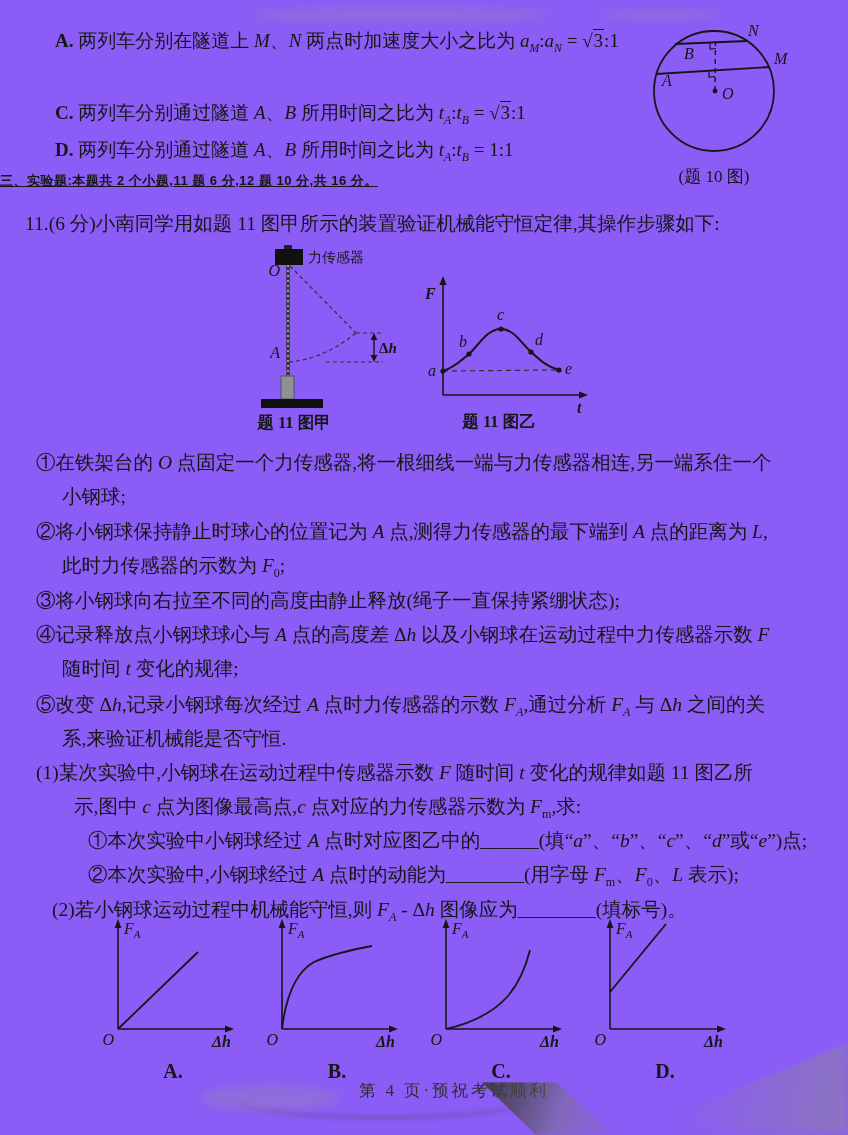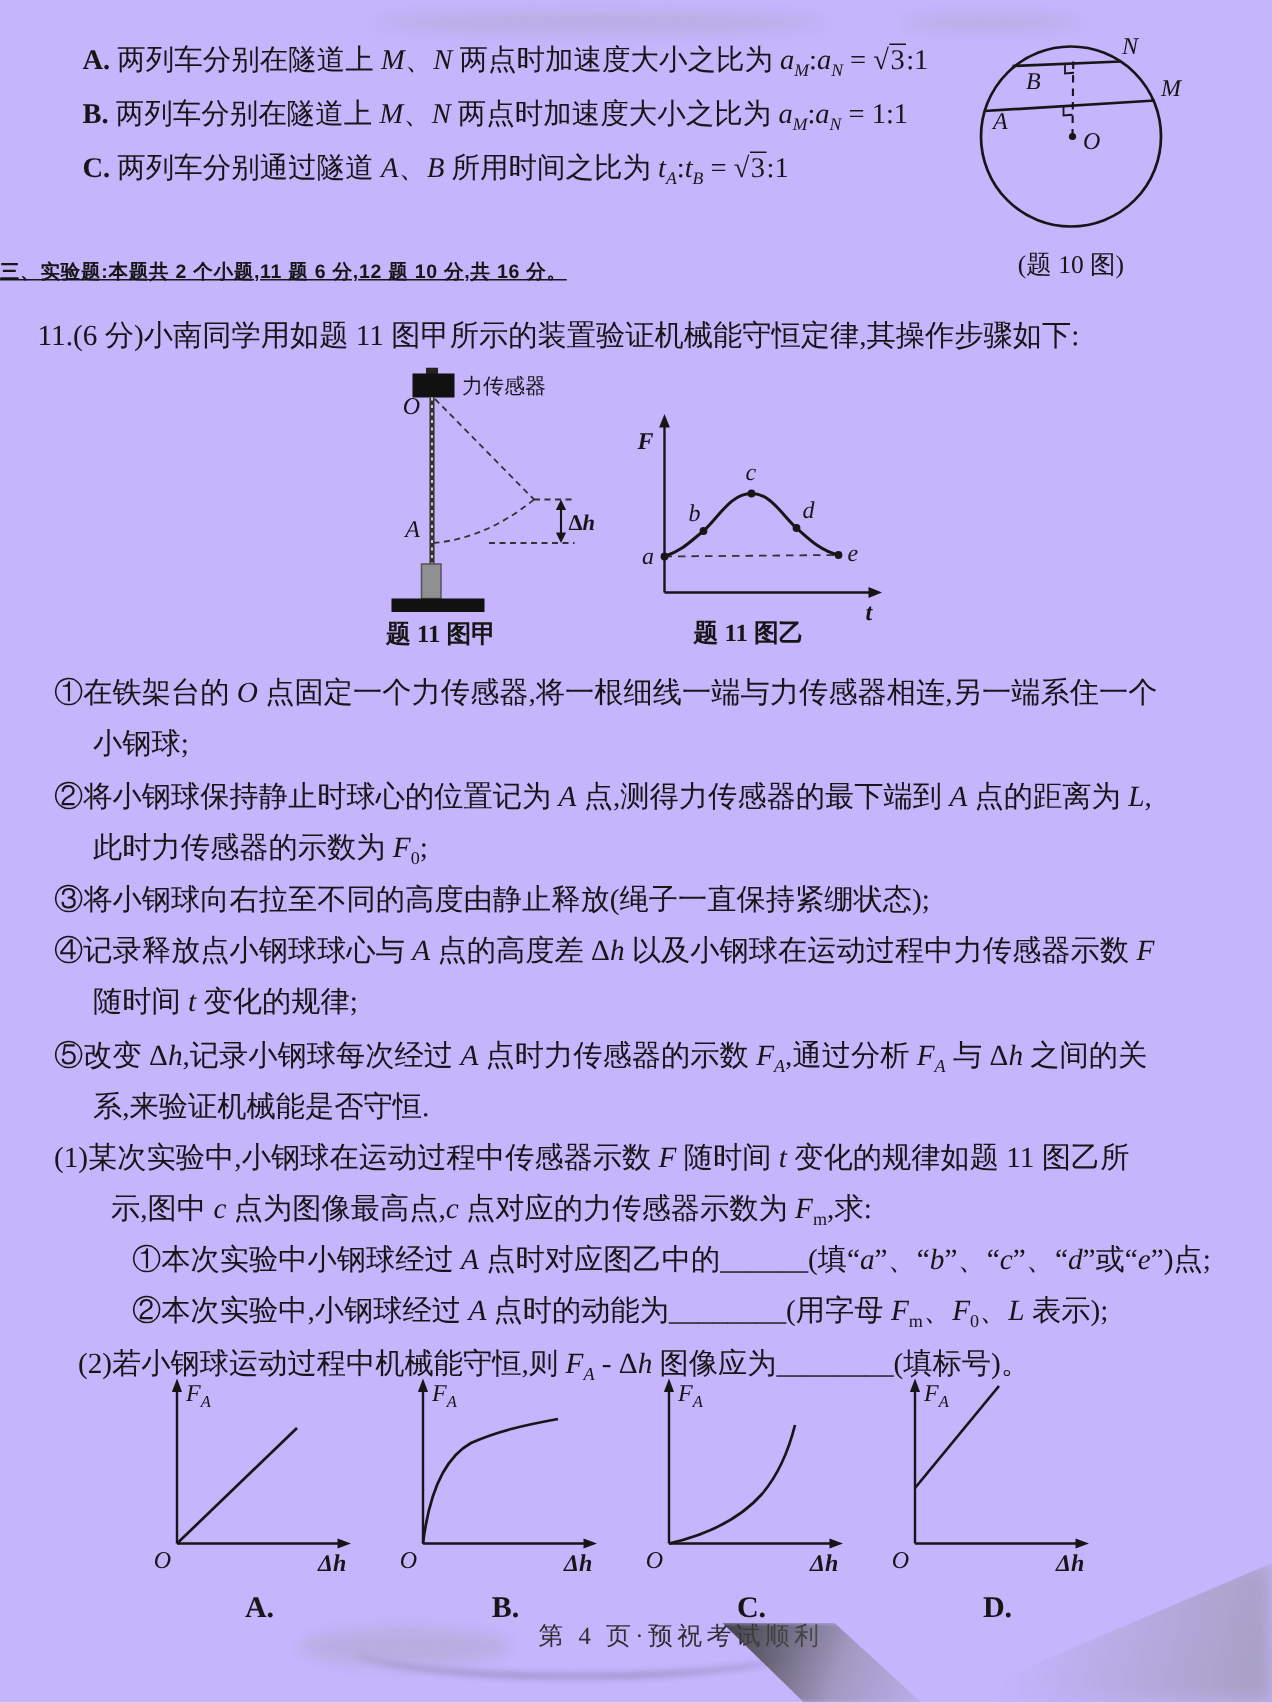--- a/index.html
+++ b/index.html
@@ -1,16 +1,16 @@
 <!DOCTYPE html>
 <html><head>
 <meta charset="utf-8">
 <style>
   html,body{margin:0;padding:0;background:#e8e8e8;}
-  .page{position:relative;width:848px;height:1135px;background:#c4b5fd;overflow:hidden;
+  .page{position:relative;width:848px;height:1135px;background:#8b5cf6;overflow:hidden;
         font-family:"Liberation Serif","DejaVu Serif",serif;color:#161616;}
   .abs{position:absolute;}
   
   .opt{position:absolute;left:55px;white-space:nowrap;font-size:19px;line-height:22px;}
   .opt b{font-weight:700;}
   i{font-family:"Liberation Serif",serif;font-style:italic;}
   sub{font-size:0.62em;line-height:0;}
   sq{display:inline;border-top:1.4px solid #161616;padding:0 1px;}
   .sec-header{position:absolute;left:0;top:172px;font-weight:700;font-size:13px;white-space:nowrap;
               font-family:"Liberation Sans","DejaVu Sans",sans-serif;letter-spacing:.5px;text-decoration:underline;}
@@ -42,22 +42,22 @@
 </style>
 </head>
 <body>
 
 <div class="page">
 
   <div class="smudge" style="left:250px;top:8px;width:300px;height:14px;"></div>
   <div class="smudge" style="left:600px;top:10px;width:120px;height:10px;"></div>
 
   <div class="opt" style="top:30px;"><b>A.</b> 两列车分别在隧道上 <i>M</i>、<i>N</i> 两点时加速度大小之比为 <i>a</i><sub><i>M</i></sub>:<i>a</i><sub><i>N</i></sub> = √<sq>3</sq>:1</div>
-  <div class="opt" style="top:66px;"><b>B.</b> 两列车分别在隧道上 <i>M</i>、<i>N</i> 两点时加速度大小之比为 <i>a</i><sub><i>M</i></sub>:<i>a</i><sub><i>N</i></sub> = 1:1</div>
   <div class="opt" style="top:102px;text-align:right;"><b>C.</b> 两列车分别通过隧道 <i>A</i>、<i>B</i> 所用时间之比为 <i>t</i><sub><i>A</i></sub>:<i>t</i><sub><i>B</i></sub> = √<sq>3</sq>:1</div>
+  <div class="opt" style="top:139px;"><b>D.</b> 两列车分别通过隧道 <i>A</i>、<i>B</i> 所用时间之比为 <i>t</i><sub><i>A</i></sub>:<i>t</i><sub><i>B</i></sub> = 1:1</div>
 
   <svg class="abs" style="left:648px;top:20px;" width="200" height="180" viewBox="0 0 200 180">
     <circle cx="66" cy="71" r="60" fill="none" stroke="#161616" stroke-width="1.8"></circle>
     <line x1="27" y1="24" x2="99" y2="21" stroke="#161616" stroke-width="1.8"></line>
     <line x1="8" y1="54" x2="122" y2="47" stroke="#161616" stroke-width="1.8"></line>
     <line x1="67.5" y1="21" x2="67" y2="70" stroke="#161616" stroke-width="1.4" stroke-dasharray="5 4"></line>
     <polyline points="62,22.5 62,29 68,28.5" fill="none" stroke="#161616" stroke-width="1.2"></polyline>
     <polyline points="61,50 61,57 67,56.5" fill="none" stroke="#161616" stroke-width="1.2"></polyline>
     <circle cx="67" cy="71" r="2.4" fill="#161616"></circle>
     <text x="36" y="39" class="lbl">B</text>

